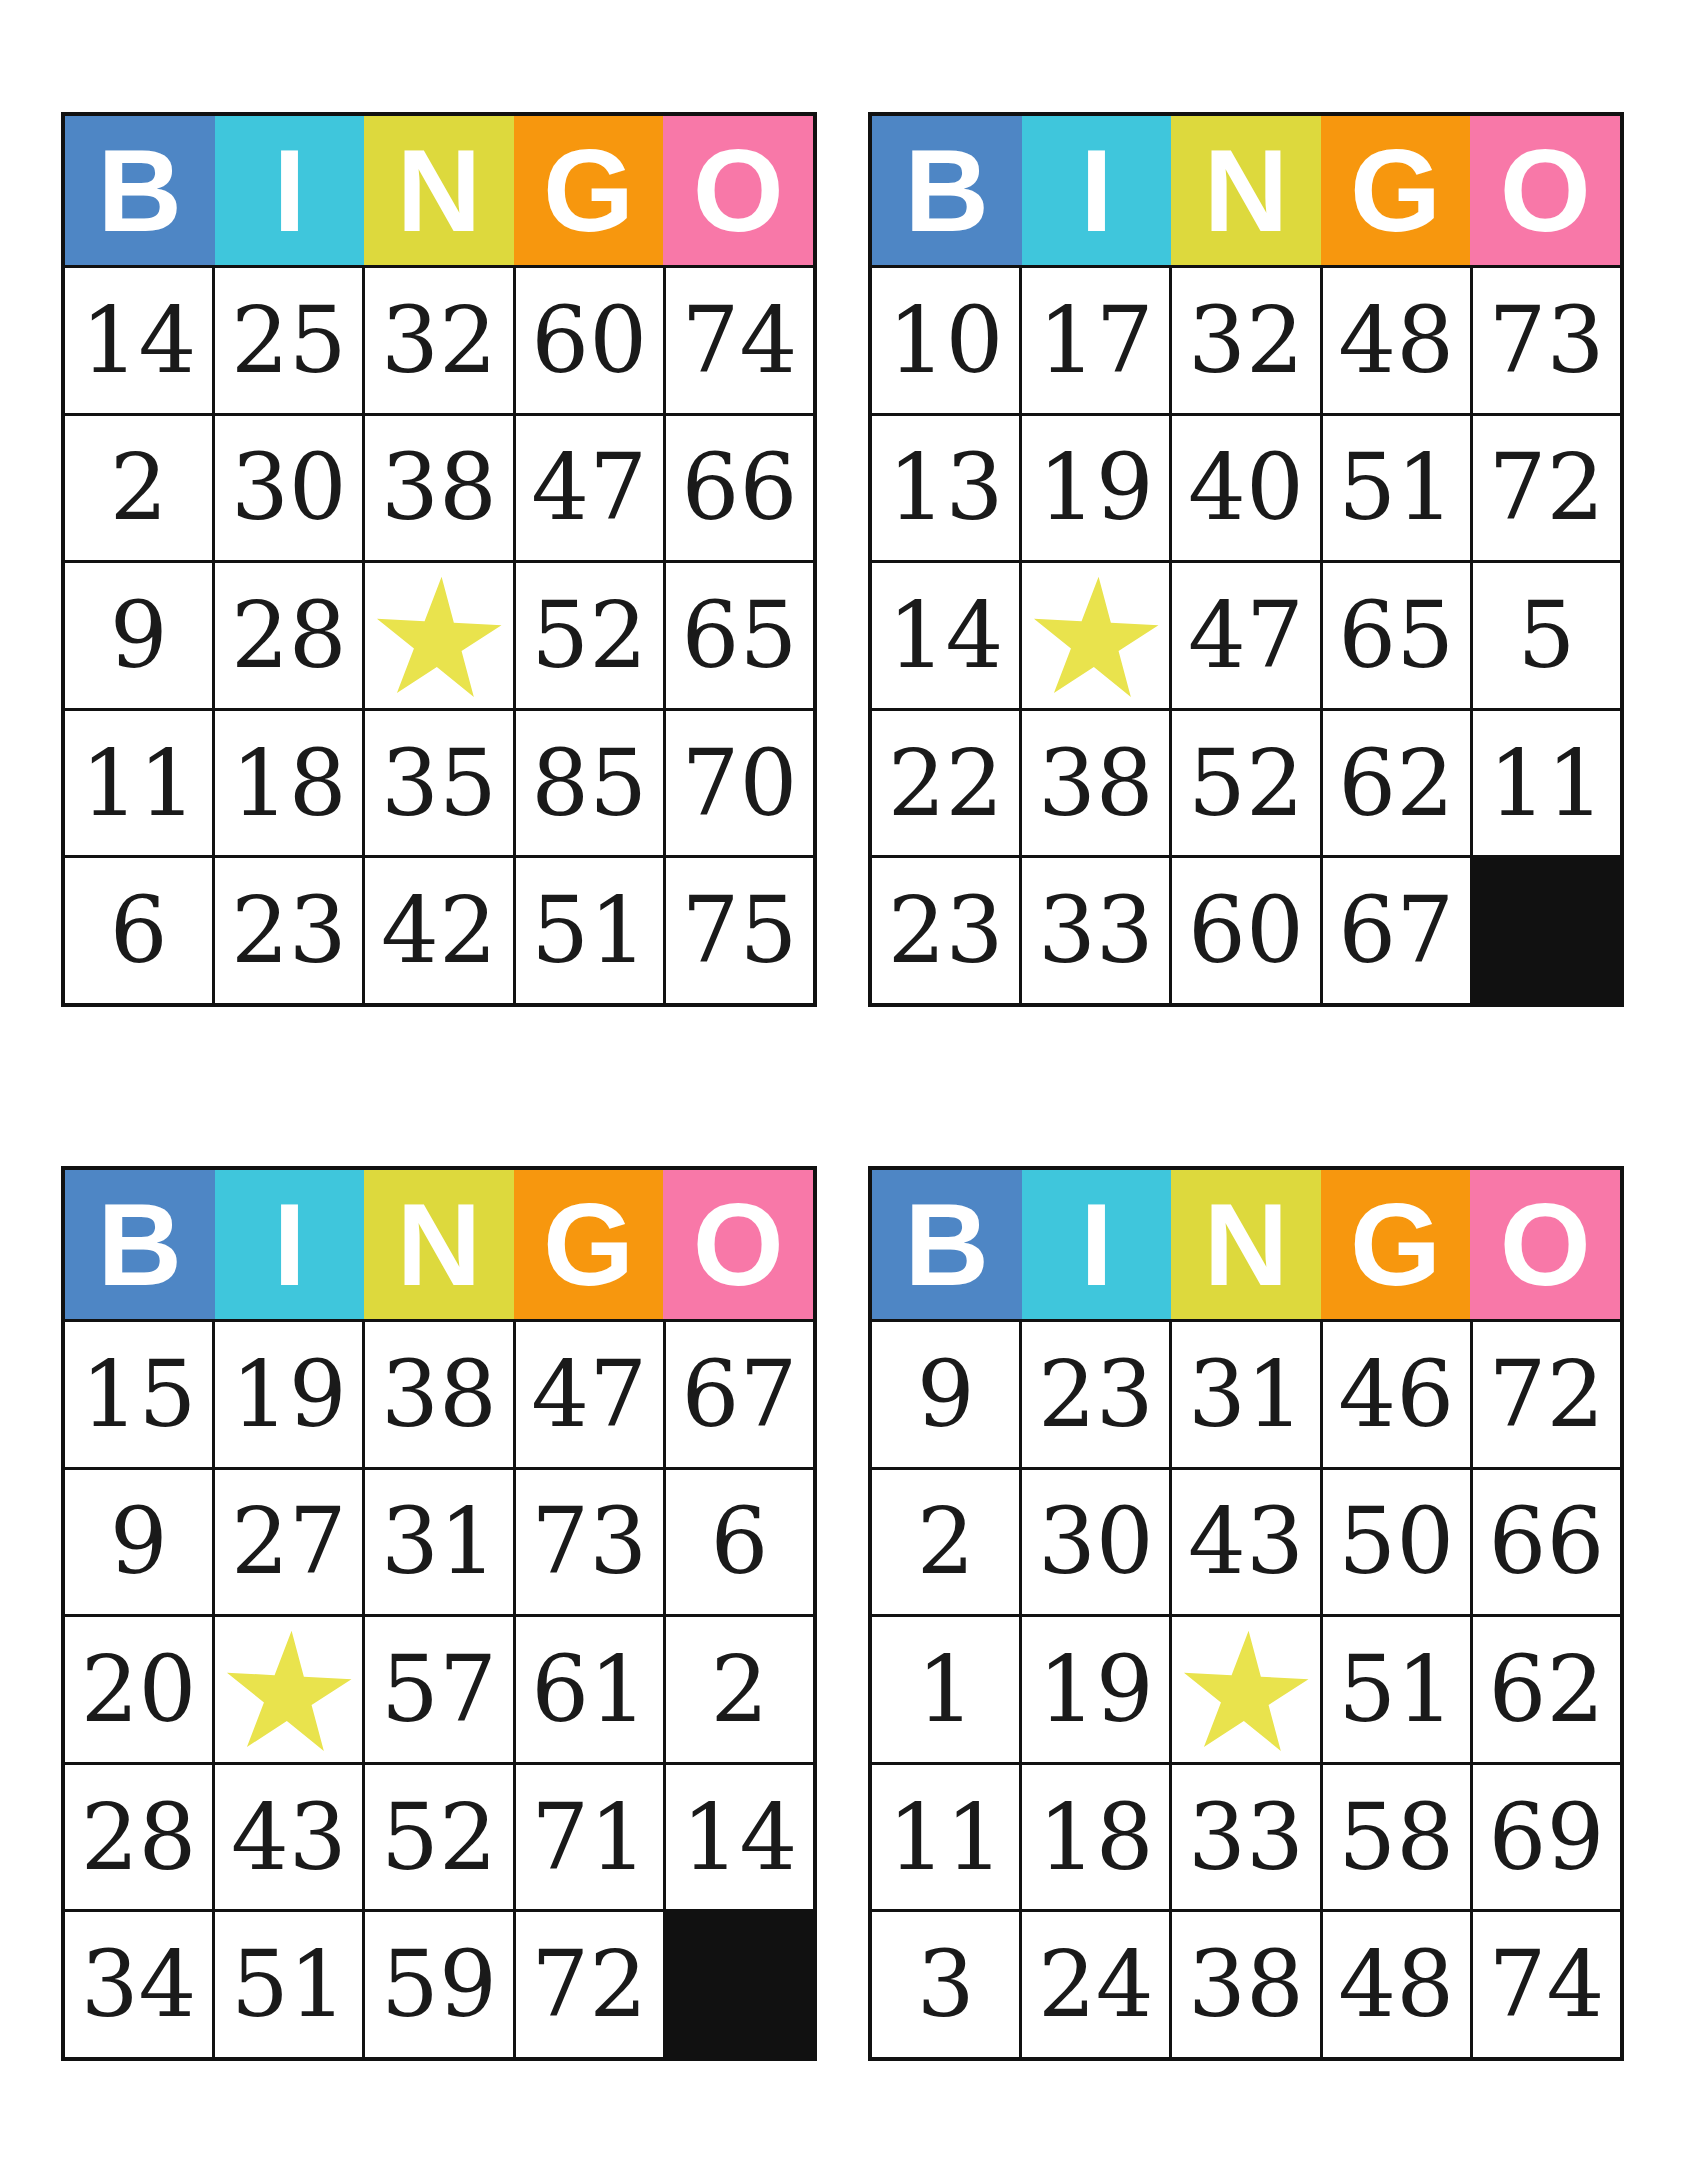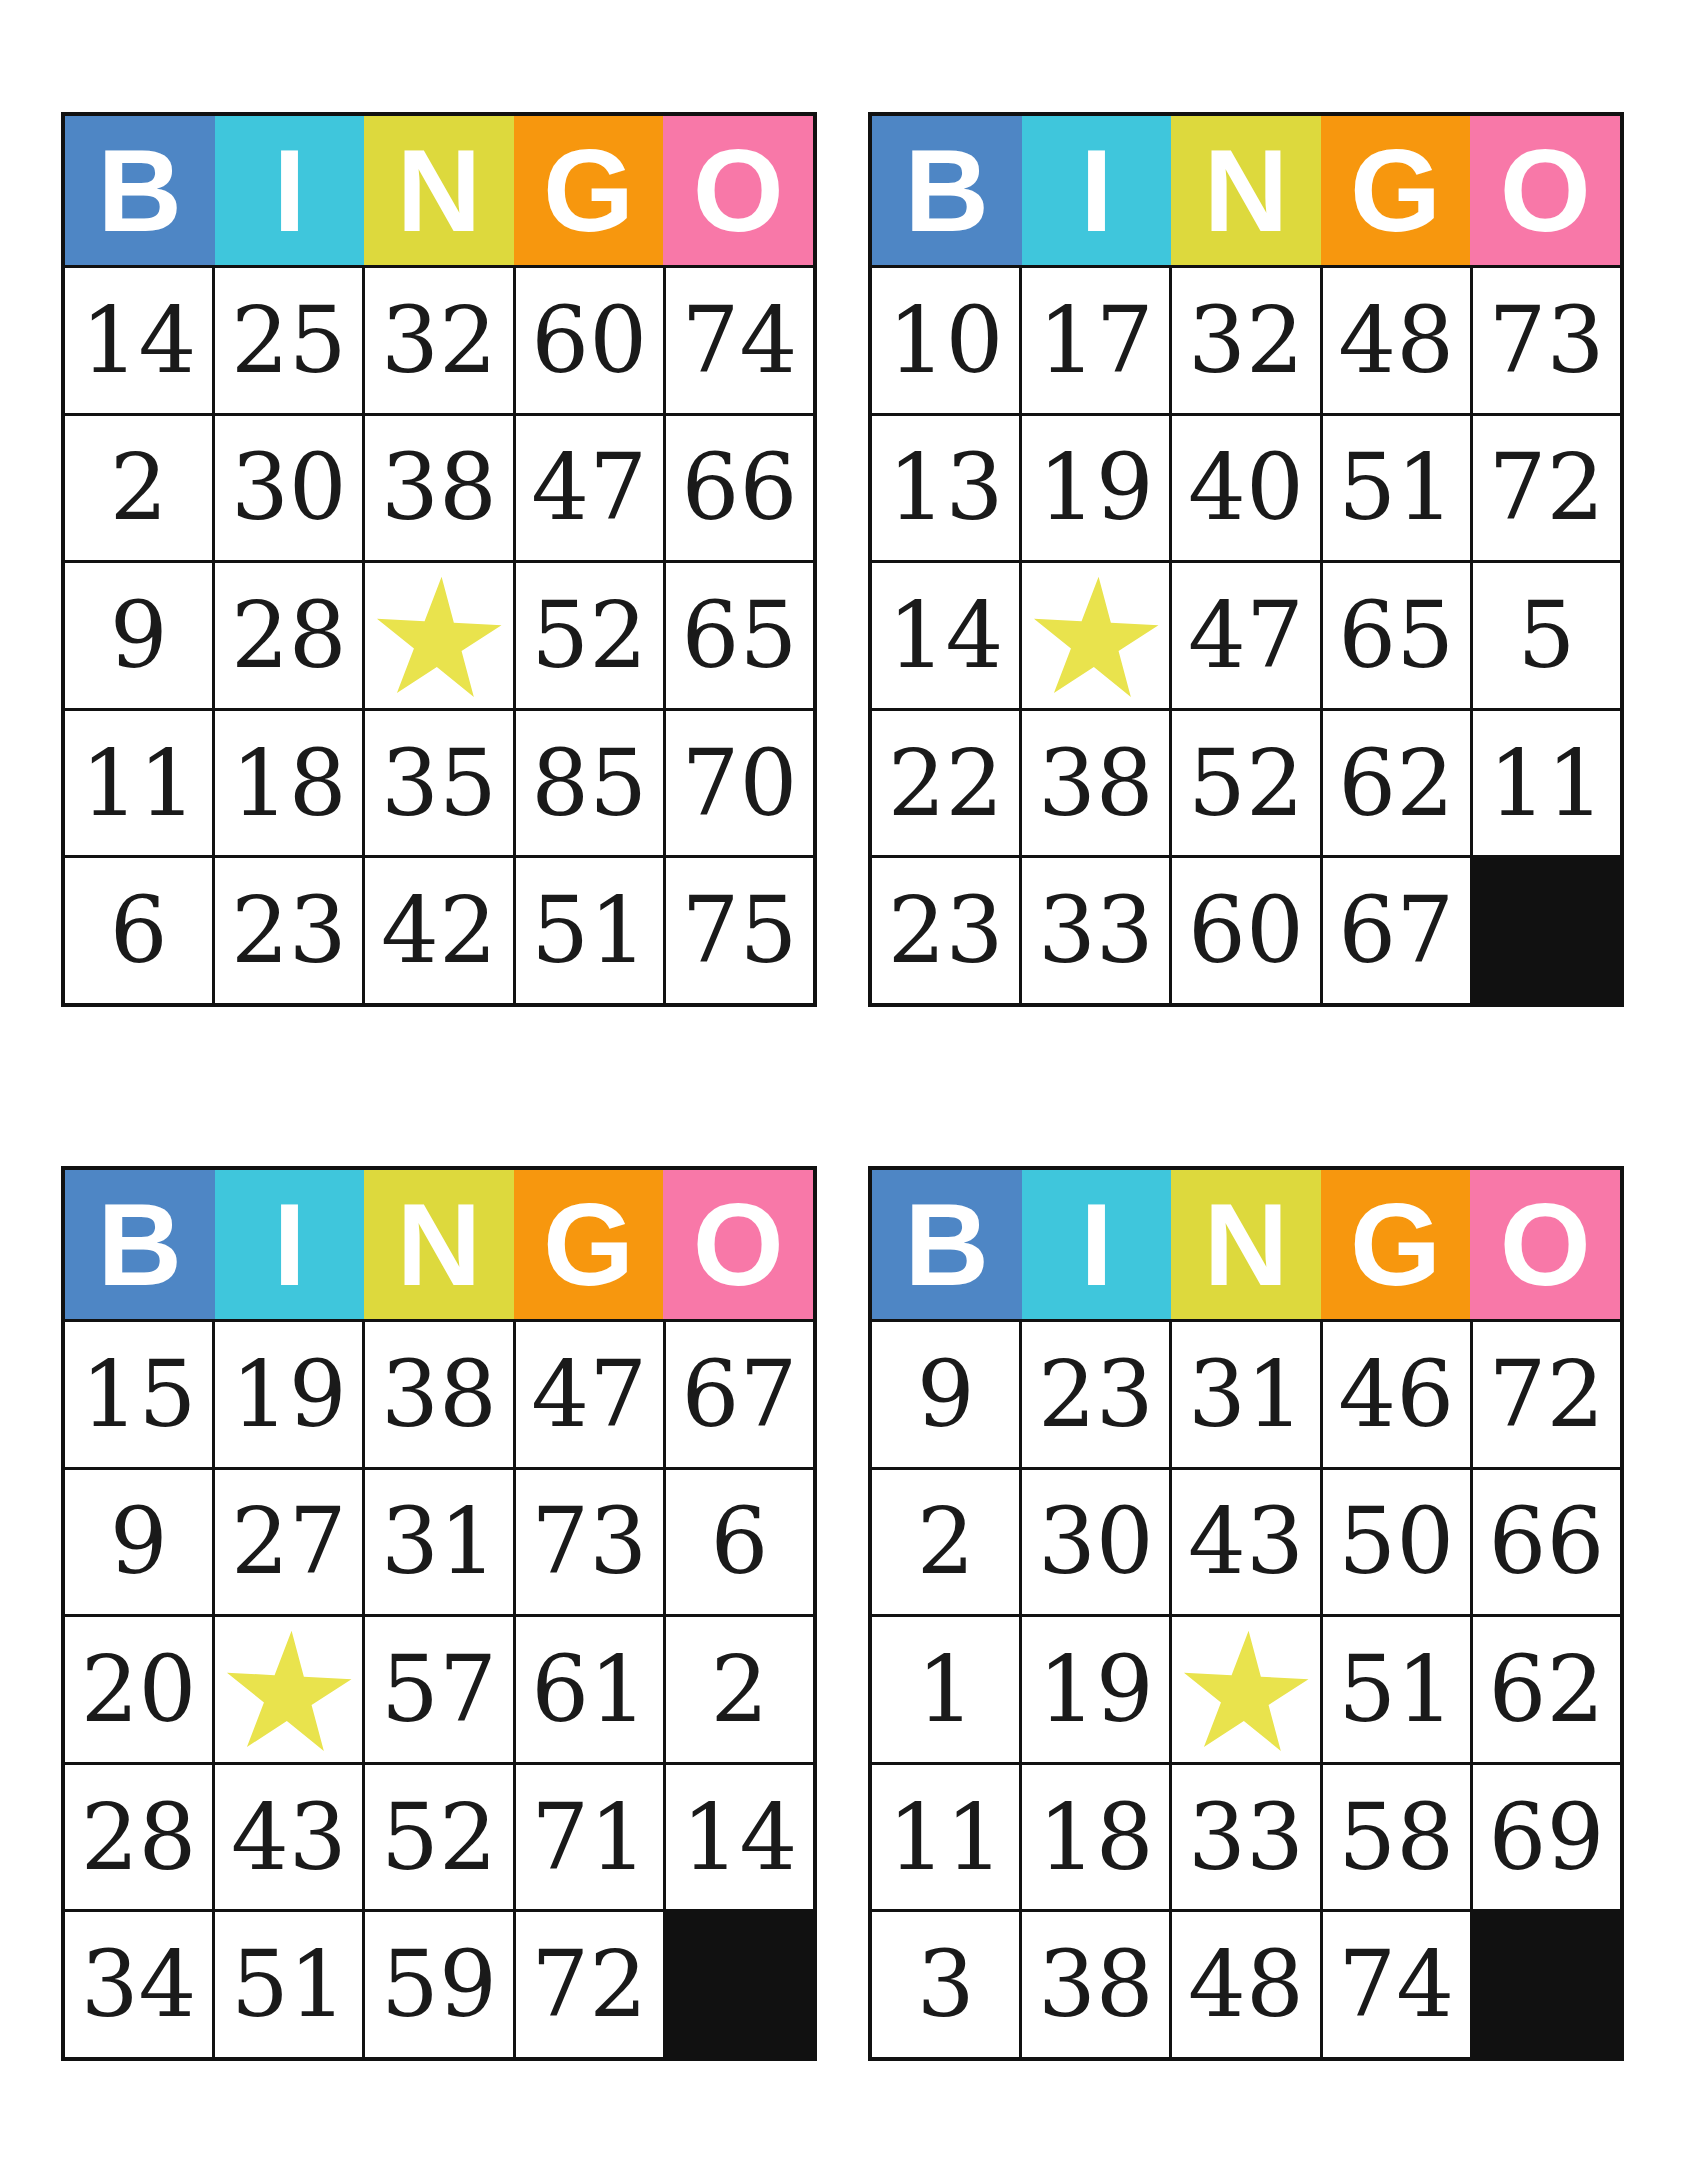--- a/index.html
+++ b/index.html
@@ -206,18 +206,19 @@
         </svg>
       </div>
       <div class="cell">51</div>
       <div class="cell">62</div>
       <div class="cell">11</div>
       <div class="cell">18</div>
       <div class="cell">33</div>
       <div class="cell">58</div>
       <div class="cell">69</div>
       <div class="cell">3</div>
+      <div class="cell">24</div>
       <div class="cell">38</div>
       <div class="cell">48</div>
       <div class="cell">74</div>
     </div>
 </div>
 
 
 </body></html>

